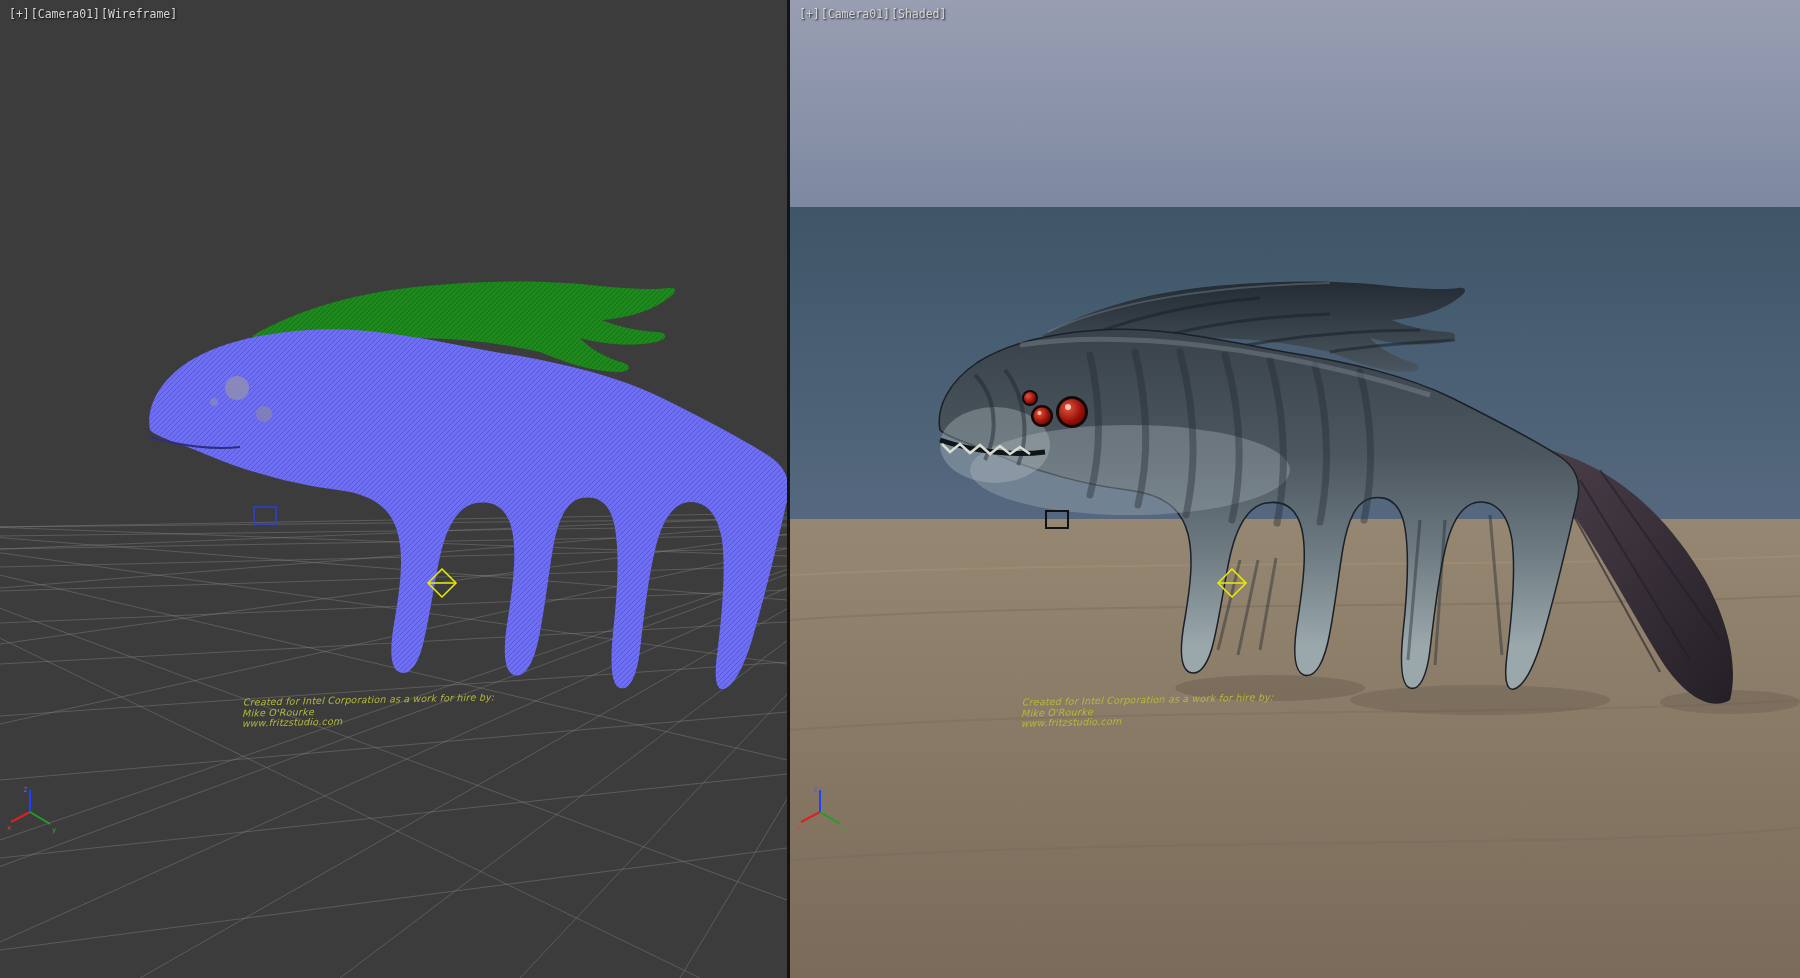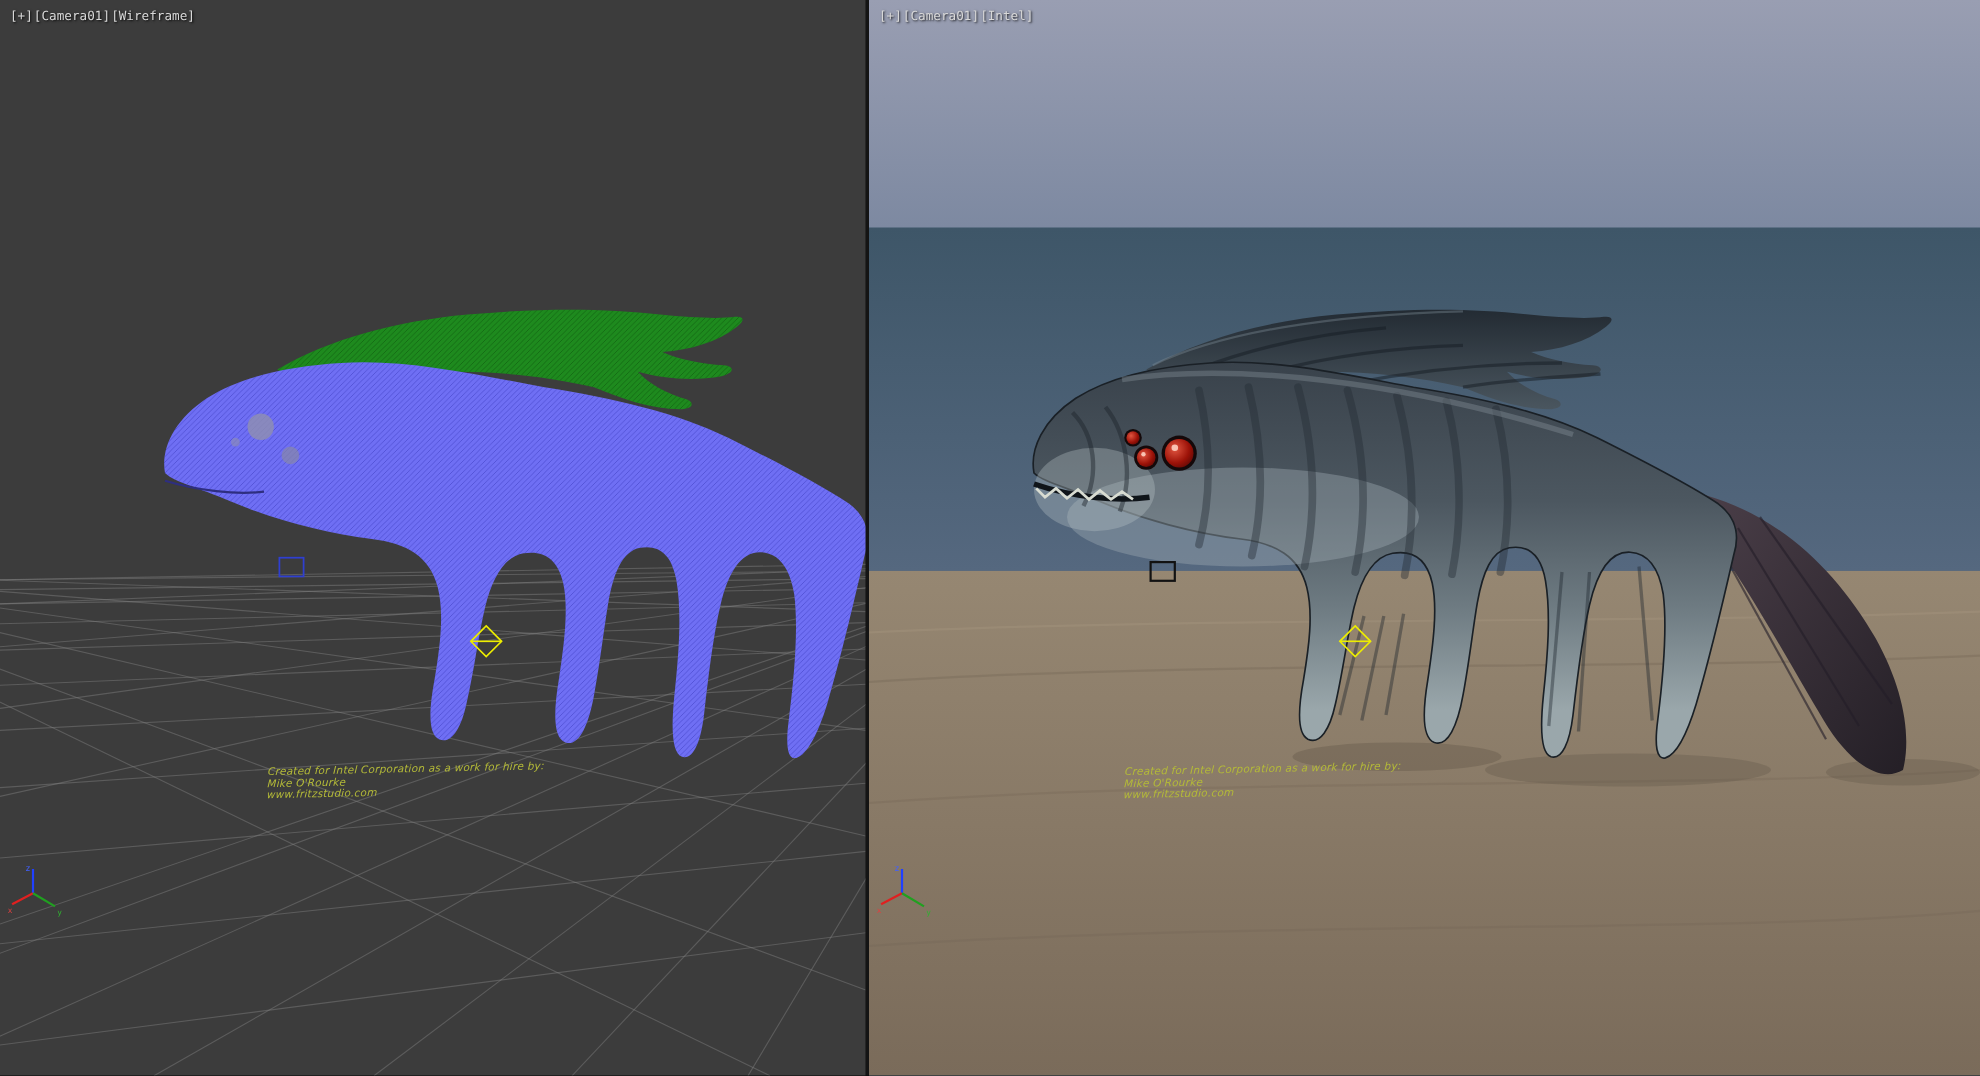--- a/index.html
+++ b/index.html
@@ -221,21 +221,21 @@
       </g>
 
       <rect x="256" y="511" width="22" height="17" fill="none" stroke="#121212" stroke-width="2"></rect>
       <g fill="none" stroke-width="1.5" stroke="#eded00">
         <polygon points="442,569 456,583 442,597 428,583"></polygon>
         <line x1="428" y1="583" x2="456" y2="583"></line>
       </g>
     </svg>
 
     <div class="vp-label">
-      <span>[+]</span><span>[Camera01]</span><span>[Intel]</span>
+      <span>[+]</span><span>[Camera01]</span><span>[Shaded]</span>
     </div>
 
     <div class="credit">
       <div>Created for Intel Corporation as a work for hire by:</div>
       <div>Mike O'Rourke</div>
       <div>www.fritzstudio.com</div>
     </div>
 
     <svg class="axis-tripod" width="60" height="56" viewBox="0 0 60 56">
       <line x1="24" y1="32" x2="24" y2="10" stroke="#2040ff" stroke-width="2"></line>

